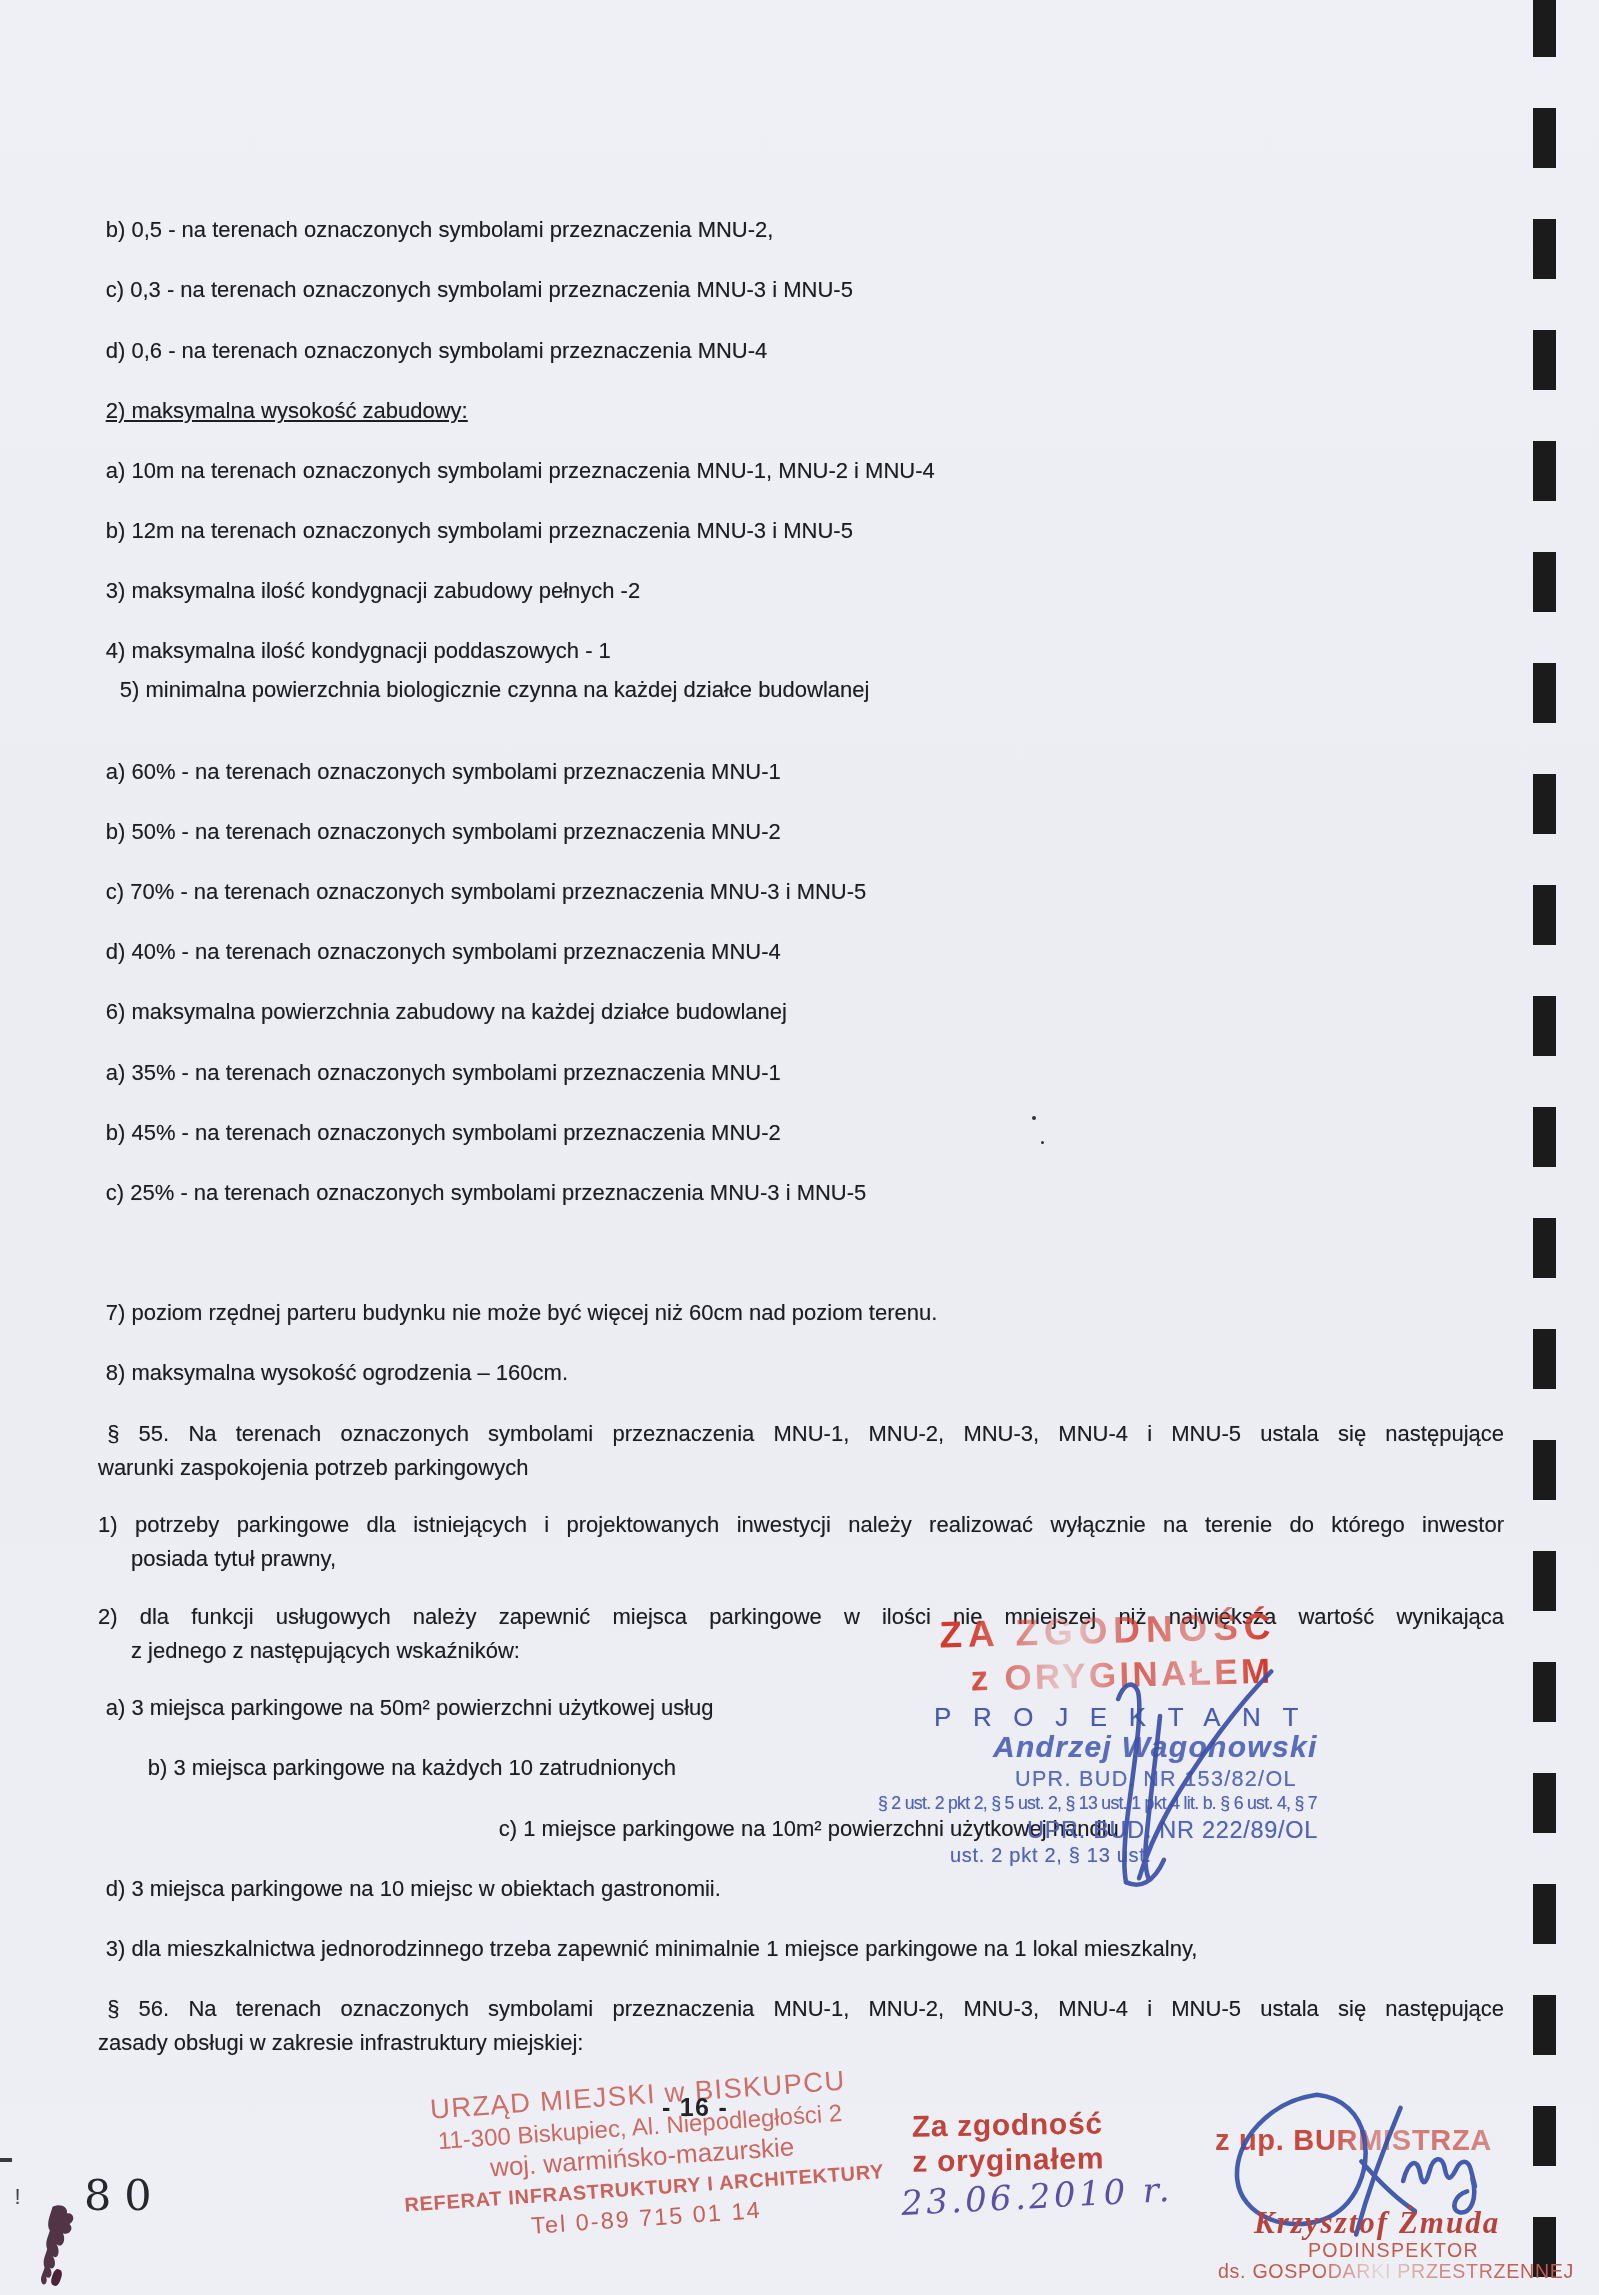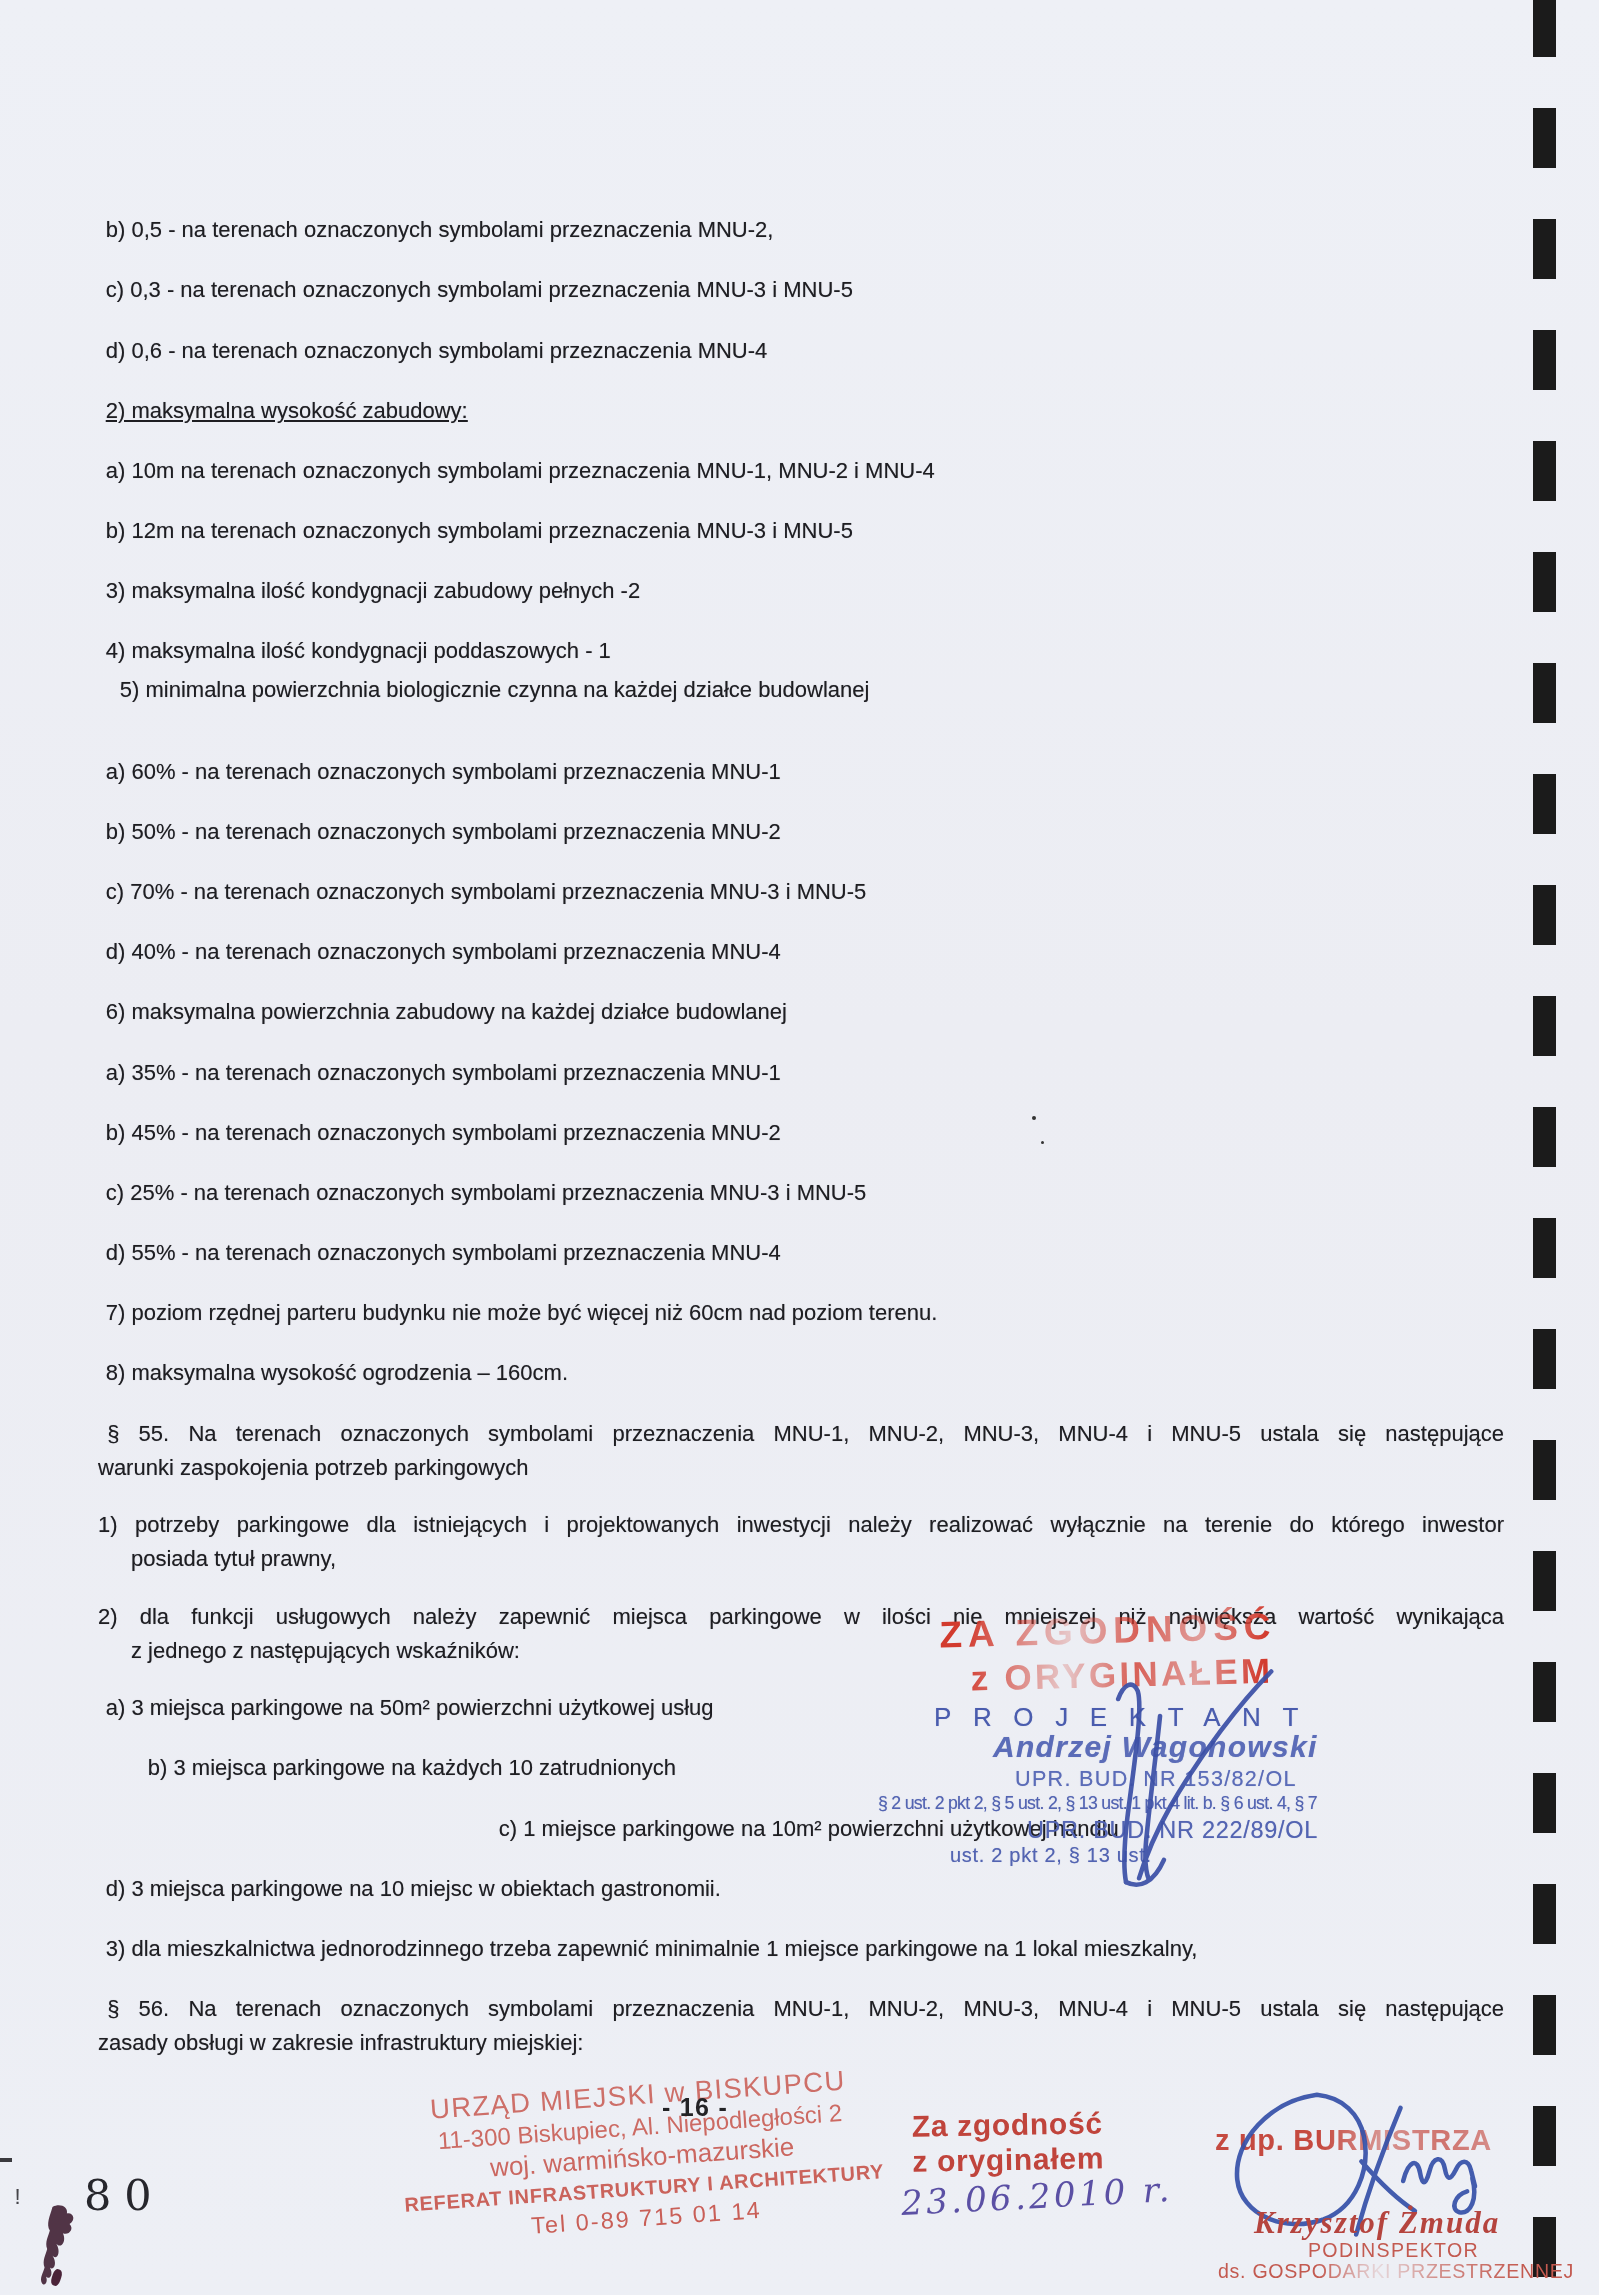--- a/index.html
+++ b/index.html
@@ -142,23 +142,20 @@
         <div class="tline solo">6) maksymalna powierzchnia zabudowy na każdej działce budowlanej</div>
       </div>
       <div class="para item" style="top: 1056px;">
         <div class="tline solo">a) 35% - na terenach oznaczonych symbolami przeznaczenia MNU-1</div>
       </div>
       <div class="para item" style="top: 1116px;">
         <div class="tline solo">b) 45% - na terenach oznaczonych symbolami przeznaczenia MNU-2</div>
       </div>
       <div class="para item" style="top: 1176px;">
         <div class="tline solo">c) 25% - na terenach oznaczonych symbolami przeznaczenia MNU-3 i MNU-5</div>
-      </div>
-      <div class="para item" style="top: 1236px;">
-        <div class="tline solo">d) 55% - na terenach oznaczonych symbolami przeznaczenia MNU-4</div>
       </div>
       <div class="para item" style="top: 1296px;">
         <div class="tline solo">7) poziom rzędnej parteru budynku nie może być więcej niż 60cm nad poziom terenu.</div>
       </div>
       <div class="para item" style="top: 1356px;">
         <div class="tline solo">8) maksymalna wysokość ogrodzenia – 160cm.</div>
       </div>
       <div class="para section" style="top: 1417px;">
         <div class="tline first">§ 55. Na terenach oznaczonych symbolami przeznaczenia MNU-1, MNU-2, MNU-3, MNU-4 i MNU-5 ustala się następujące</div>
         <div class="tline cont">warunki zaspokojenia potrzeb parkingowych</div>

